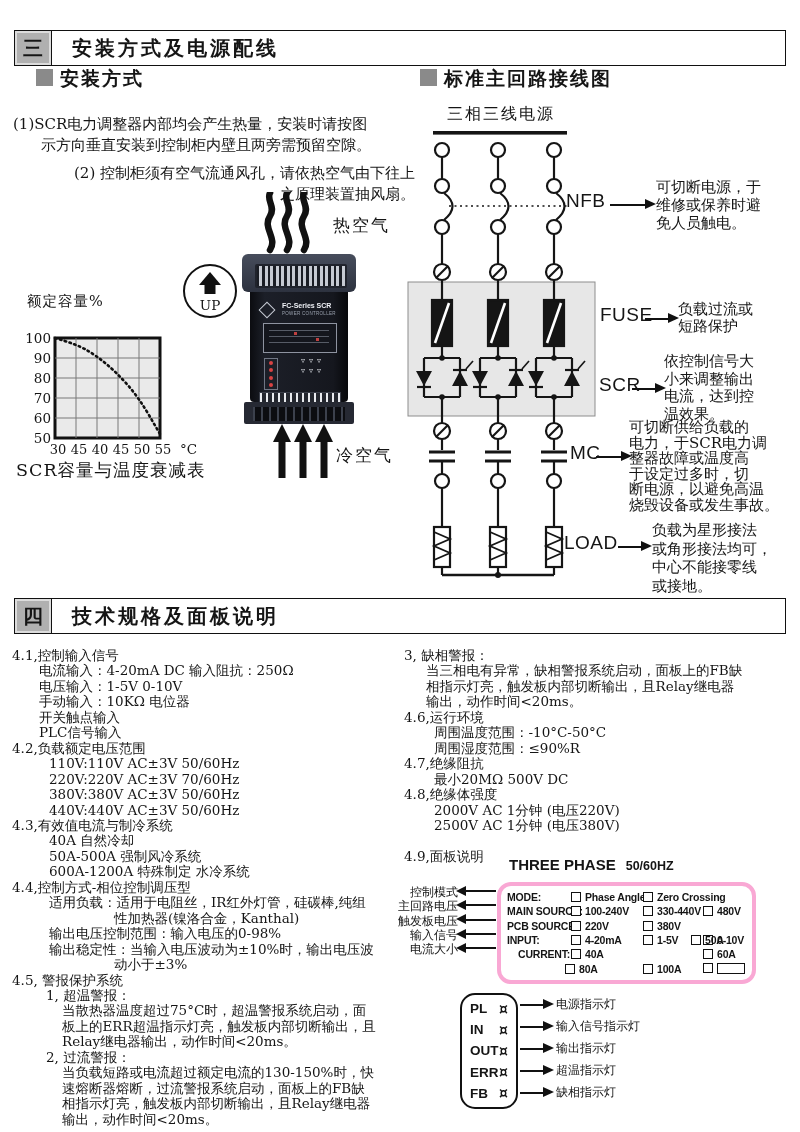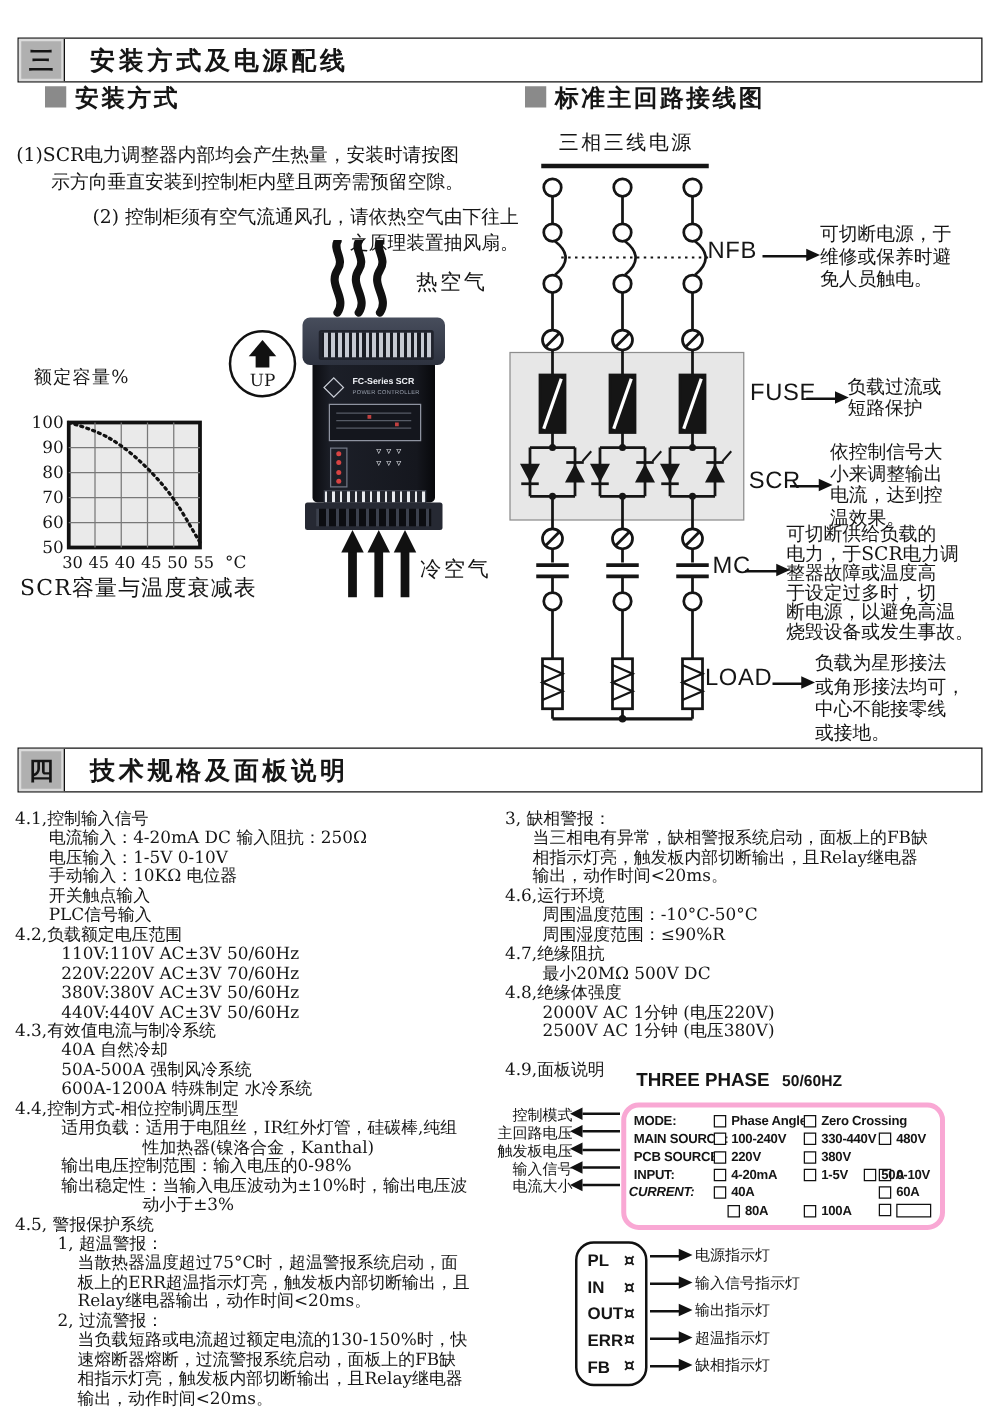--- a/index.html
+++ b/index.html
@@ -335,34 +335,34 @@
         <span>4-20mA</span>
       </div>
       <div class="popt" style="left: 142px; top: 47.9px;">
         <span class="cb"></span>
         <span>1-5V</span>
       </div>
       <div class="popt" style="left: 202px; top: 47.9px;">
         <span class="cb"></span>
         <span>0-10V</span>
       </div>
-      <div class="pfield" style="left: 2px; top: 62.2px; font-style: italic;">CURRENT:</div>
+      <div class="pfield" style="left: 17px; top: 62.2px;">CURRENT:</div>
       <div class="popt" style="left: 70px; top: 62.2px;">
         <span class="cb"></span>
         <span>40A</span>
       </div>
       <div class="popt" style="left: 142px; top: 48px; margin-left: 48px;">
         <span class="cb"></span>
         <span>50A</span>
       </div>
       <div class="popt" style="left: 202px; top: 62.2px;">
         <span class="cb"></span>
         <span>60A</span>
       </div>
-      <div class="popt" style="left: 81px; top: 76.5px;">
+      <div class="popt" style="left: 64px; top: 76.5px;">
         <span class="cb"></span>
         <span>80A</span>
       </div>
       <div class="popt" style="left: 142px; top: 76.5px;">
         <span class="cb"></span>
         <span>100A</span>
       </div>
       <div class="popt" style="left: 202px; top: 76.5px;">
         <span class="cb"></span>
         <span class="blankbox"></span>

